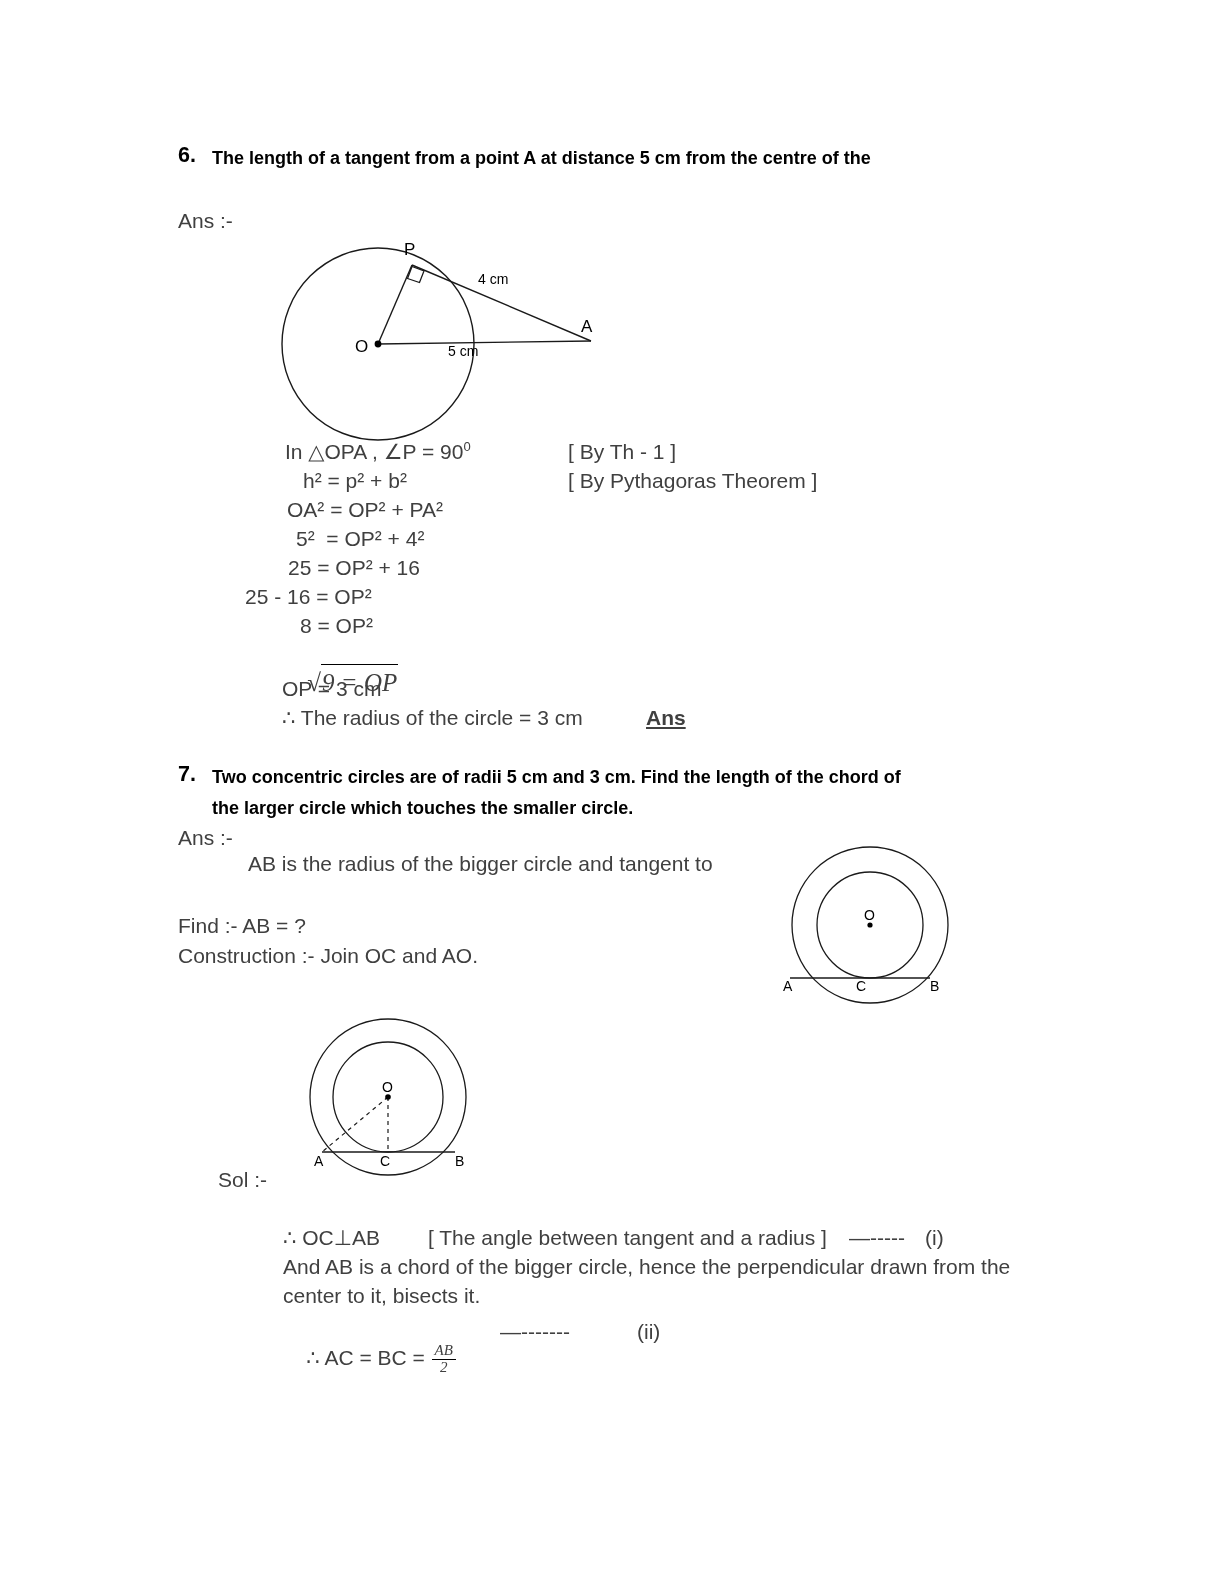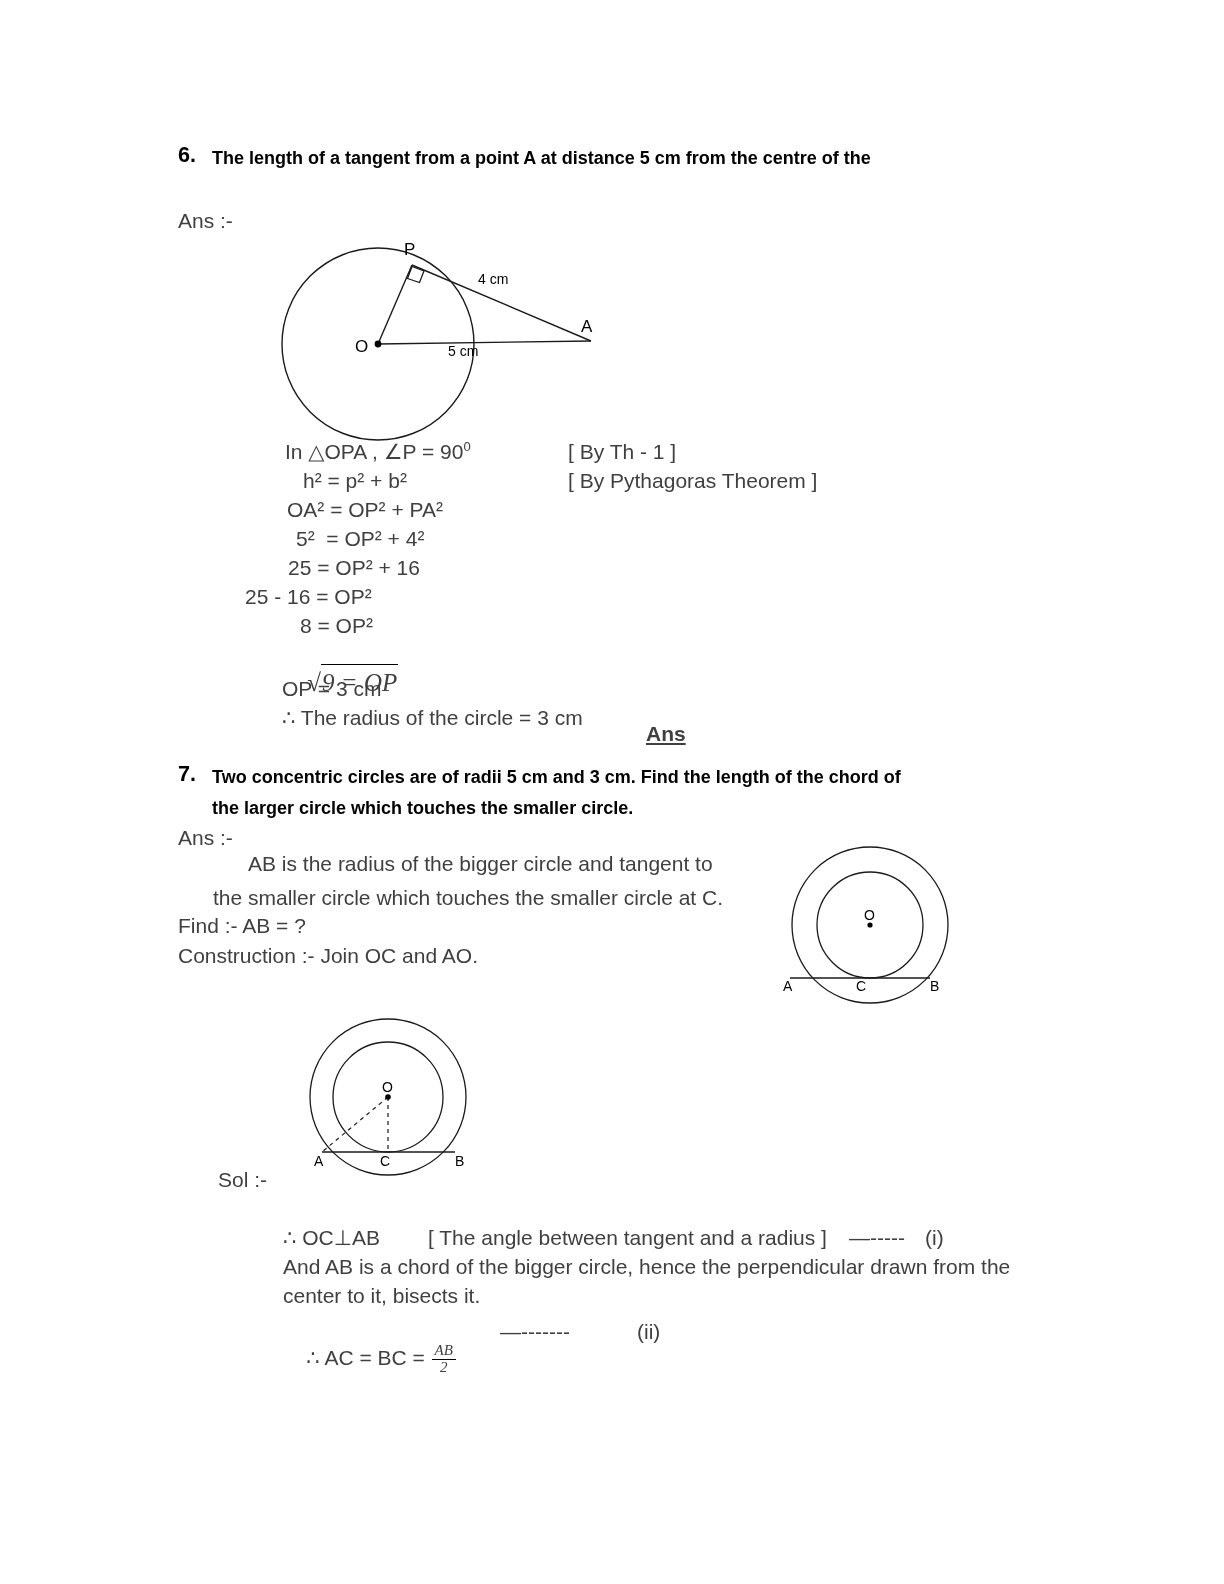--- a/index.html
+++ b/index.html
@@ -134,29 +134,28 @@
   <div class="txt" style="left:288px; top:554px;">25 = OP² + 16</div>
   <div class="txt" style="left:245px; top:583px;">25 - 16 = OP²</div>
   <div class="txt" style="left:300px; top:612px;">8 = OP²</div>
 
   <div class="txt" style="left:284px; top:641px;">
     <span class="radical">√</span><span class="radical" style="border-top:1.3px solid #000; padding:4px 1px;">9 = OP</span>
   </div>
 
   <div class="txt" style="left:282px; top:675px;">OP = 3 cm</div>
   <div class="txt" style="left:282px; top:704px;">∴ The radius of the circle = 3 cm</div>
-  <div class="txt bold-ans" style="left:646px; top:704px;margin-top:16px;">Ans</div>
+  <div class="txt bold-ans" style="left:646px; top:704px;">Ans</div>
 
   <div class="q-num" style="left:178px; top:762px;">7.</div>
   <div class="q-text" style="left:212px; top:762px;">Two concentric circles are of radii 5 cm and 3 cm. Find the length of the chord of</div>
   <div class="q-text" style="left:212px; top:793px;">the larger circle which touches the smaller circle.</div>
 
   <div class="txt" style="left:178px; top:824px;">Ans :-</div>
   <div class="txt" style="left:248px; top:850px;">AB is the radius of the bigger circle and tangent to</div>
-  <div class="txt" style="left:213px; top:884px;">the smaller circle which touches the smaller circle at C.</div>
   <div class="txt" style="left:178px; top:912px;">Find :- AB = ?</div>
   <div class="txt" style="left:178px; top:942px;">Construction :- Join OC and AO.</div>
 
   <div class="diagram" style="left:778px; top:826px;">
     <svg width="200" height="185" viewBox="0 0 200 185">
       <circle cx="92" cy="99" r="78" fill="none" stroke="#1a1a1a" stroke-width="1.3"></circle>
       <circle cx="92" cy="99" r="53" fill="none" stroke="#1a1a1a" stroke-width="1.3"></circle>
       <line x1="12" y1="152" x2="152" y2="152" stroke="#1a1a1a" stroke-width="1.3"></line>
       <circle cx="92" cy="99" r="2.6" fill="#000"></circle>
       <text class="dlabel-sm" x="86" y="94">O</text>

